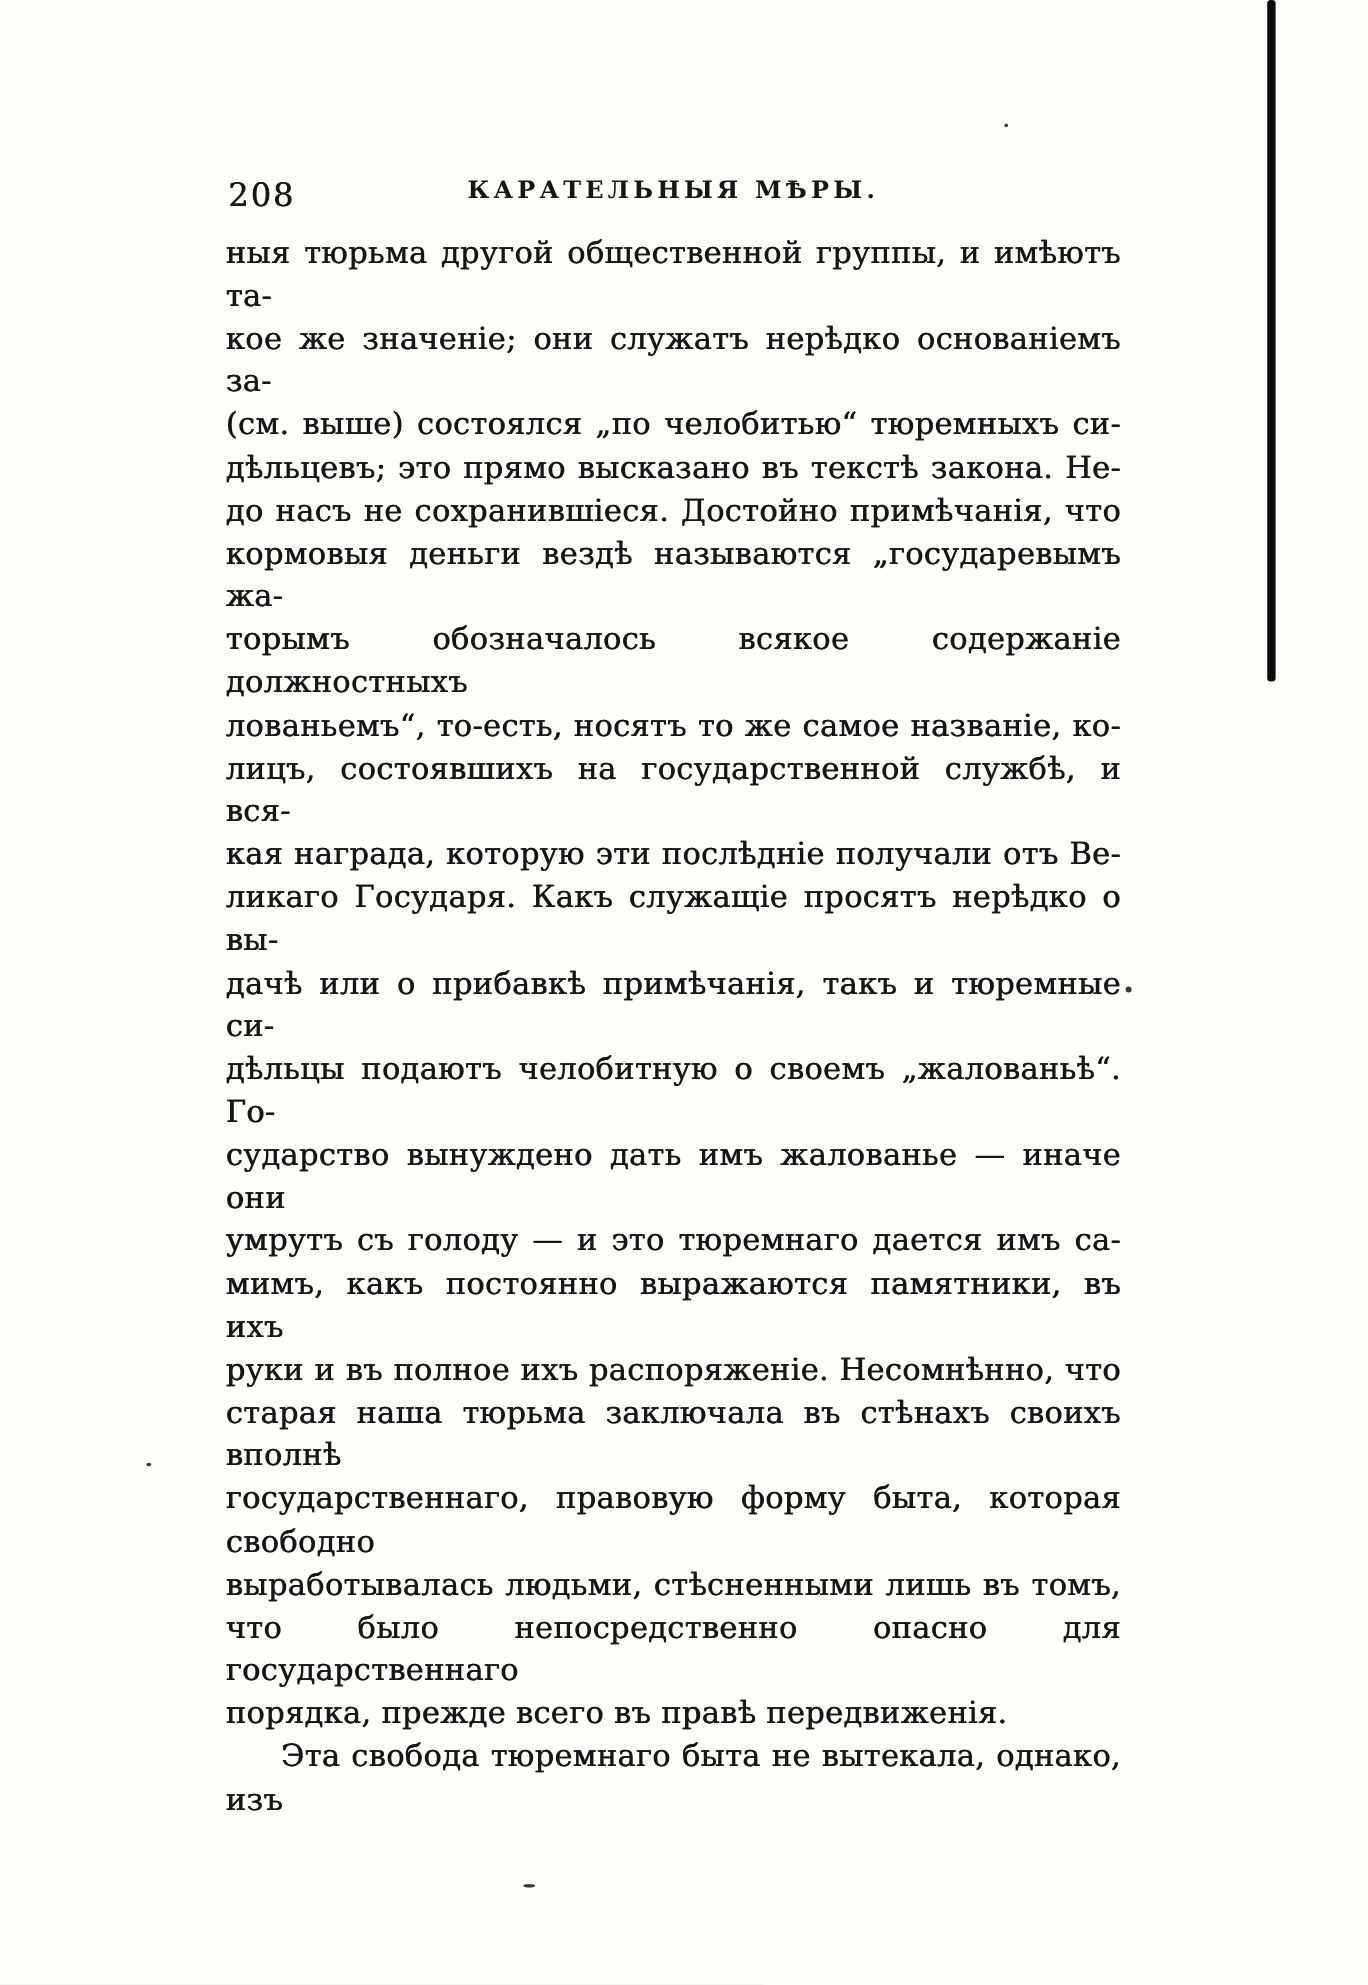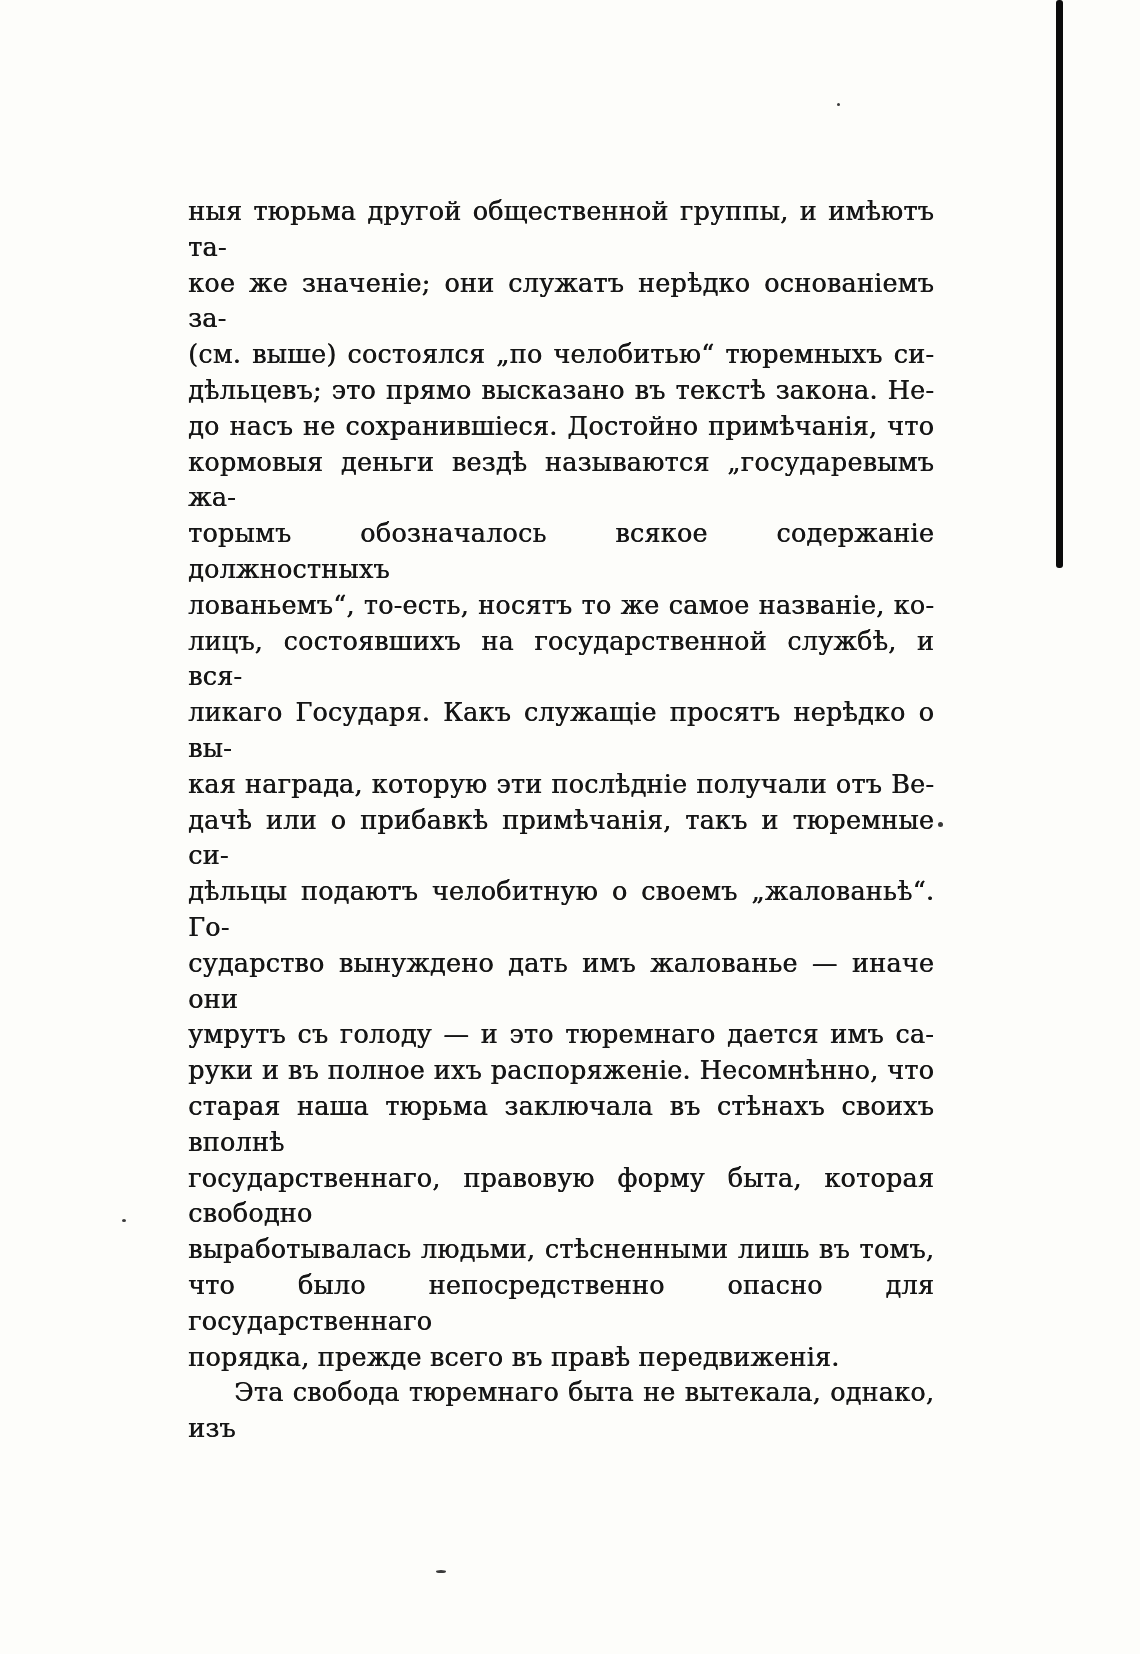--- a/index.html
+++ b/index.html
@@ -68,37 +68,42 @@
 </head>
 <body>
 
 <div class="page">
   <div class="scan-line"></div>
   <div class="speck" style="left:938px; top:822px; width:5px; height:5px;"></div>
   <div class="speck" style="left:837px; top:103px; width:3px; height:3px;"></div>
   <div class="speck" style="left:122px; top:1219px; width:4px; height:3px;"></div>
   <div class="speck" style="left:436px; top:1570px; width:10px; height:3px;"></div>
 
+  <div class="header-row">
+    <span class="pagenum">208</span>
+    <span class="running-title">КАРАТЕЛЬНЫЯ МѢРЫ.</span>
+  </div>
 
   <div class="text-block" id="text-block">
       <div class="line">ныя тюрьма другой общественной группы, и имѣютъ та-</div>
       <div class="line">кое же значеніе; они служатъ нерѣдко основаніемъ за-</div>
       <div class="line">(см. выше) состоялся „по челобитью“ тюремныхъ си-</div>
       <div class="line">дѣльцевъ; это прямо высказано въ текстѣ закона. Не-</div>
       <div class="line">до насъ не сохранившіеся. Достойно примѣчанія, что</div>
       <div class="line">кормовыя деньги вездѣ называются „государевымъ жа-</div>
       <div class="line">торымъ обозначалось всякое содержаніе должностныхъ</div>
       <div class="line">лованьемъ“, то-есть, носятъ то же самое названіе, ко-</div>
       <div class="line">лицъ, состоявшихъ на государственной службѣ, и вся-</div>
+      <div class="line">кая награда, которую эти послѣдніе получали отъ Ве-</div>
       <div class="line">ликаго Государя. Какъ служащіе просятъ нерѣдко о вы-</div>
-      <div class="line">кая награда, которую эти послѣдніе получали отъ Ве-</div>
       <div class="line">дачѣ или о прибавкѣ примѣчанія, такъ и тюремные си-</div>
       <div class="line">дѣльцы подаютъ челобитную о своемъ „жалованьѣ“. Го-</div>
       <div class="line">сударство вынуждено дать имъ жалованье — иначе они</div>
       <div class="line">умрутъ съ голоду — и это тюремнаго дается имъ са-</div>
+      <div class="line">мимъ, какъ постоянно выражаются памятники, въ ихъ</div>
       <div class="line">руки и въ полное ихъ распоряженіе. Несомнѣнно, что</div>
       <div class="line">старая наша тюрьма заключала въ стѣнахъ своихъ вполнѣ</div>
       <div class="line">государственнаго, правовую форму быта, которая свободно</div>
       <div class="line">выработывалась людьми, стѣсненными лишь въ томъ,</div>
       <div class="line">что было непосредственно опасно для государственнаго</div>
       <div class="line lastline">порядка, прежде всего въ правѣ передвиженія.</div>
       <div class="line indent">Эта свобода тюремнаго быта не вытекала, однако, изъ</div>
     </div>
 </div>
 

